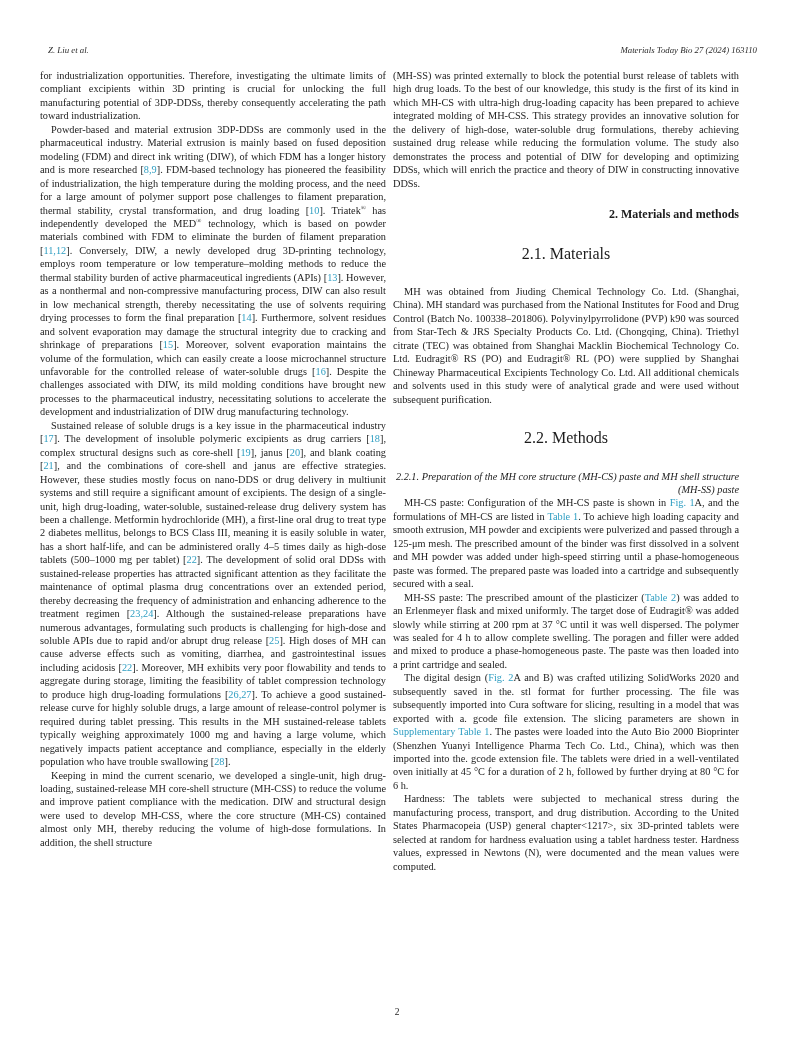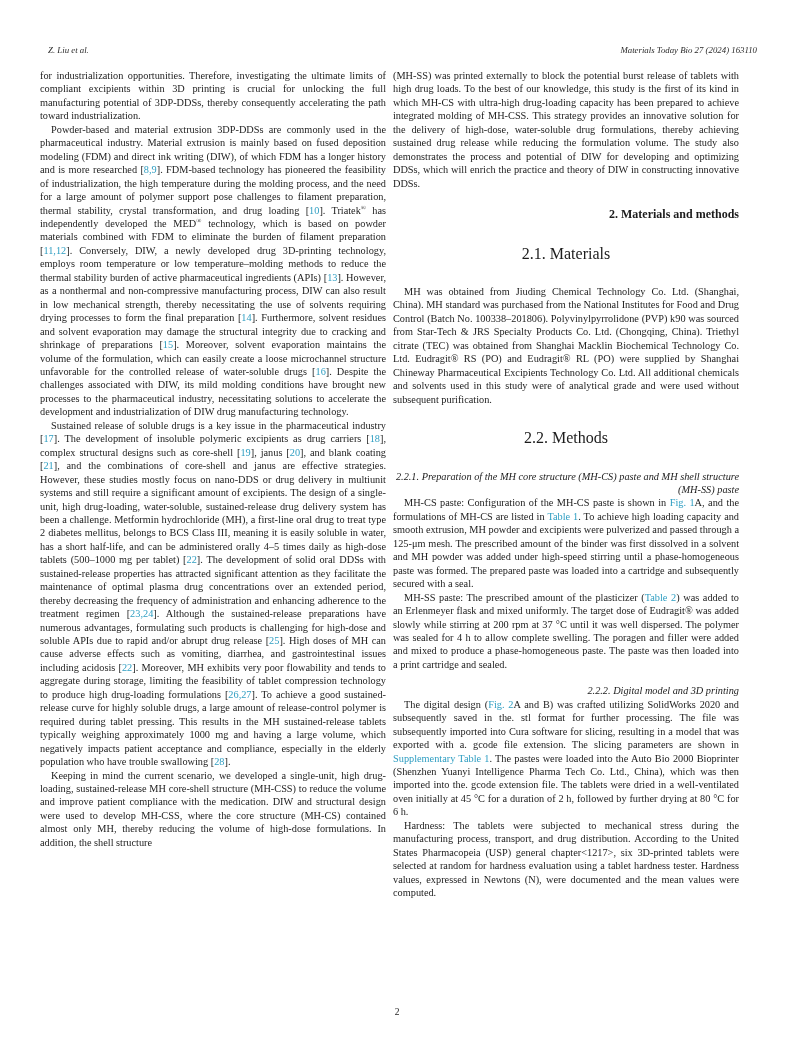--- a/index.html
+++ b/index.html
@@ -60,20 +60,19 @@
       </div>
     <div class="column">
         <div class="paragraph"><span class="seg-plain">(MH-SS) was printed externally to block the potential burst release of tablets with high drug loads. To the best of our knowledge, this study is the first of its kind in which MH-CS with ultra-high drug-loading capacity has been prepared to achieve integrated molding of MH-CSS. This strategy provides an innovative solution for the delivery of high-dose, water-soluble drug formulations, thereby achieving sustained drug release while reducing the formulation volume. The study also demonstrates the process and potential of DIW for developing and optimizing DDSs, which will enrich the practice and theory of DIW in constructing innovative DDSs.</span></div>
         <div class="section-heading"><span class="seg-plain">2. Materials and methods</span></div>
         <div class="subsection-heading"><span class="seg-plain">2.1. Materials</span></div>
         <div class="paragraph indent"><span class="seg-plain">MH was obtained from Jiuding Chemical Technology Co. Ltd. (Shanghai, China). MH standard was purchased from the National Institutes for Food and Drug Control (Batch No. </span><span class="seg-bold">100338–201806</span><span class="seg-plain">). Polyvinylpyrrolidone (PVP) k</span><span class="seg-bold">90</span><span class="seg-plain"> was sourced from Star-Tech &amp; JRS Specialty Products Co. Ltd. (Chongqing, China). Triethyl citrate (TEC) was obtained from Shanghai Macklin Biochemical Technology Co. Ltd. Eudragit® RS (PO) and Eudragit® RL (PO) were supplied by Shanghai Chineway Pharmaceutical Excipients Technology Co. Ltd. All additional chemicals and solvents used in this study were of analytical grade and were used without subsequent purification.</span></div>
         <div class="subsection-heading"><span class="seg-plain">2.2. Methods</span></div>
         <div class="subsub-heading"><span class="seg-plain">2.2.1. Preparation of the MH core structure (MH-CS) paste and MH shell structure (MH-SS) paste</span></div>
         <div class="paragraph indent"><span class="seg-plain">MH-CS paste: Configuration of the MH-CS paste is shown in </span><span class="seg-link">Fig. 1</span><span class="seg-plain">A, and the formulations of MH-CS are listed in </span><span class="seg-link">Table 1</span><span class="seg-plain">. To achieve high loading capacity and smooth extrusion, MH powder and excipients were pulverized and passed through a </span><span class="seg-bold">125</span><span class="seg-plain">-μm mesh. The prescribed amount of the binder was first dissolved in a solvent and MH powder was added under high-speed stirring until a phase-homogeneous paste was formed. The prepared paste was loaded into a cartridge and subsequently secured with a seal.</span></div>
         <div class="paragraph indent"><span class="seg-plain">MH-SS paste: The prescribed amount of the plasticizer (</span><span class="seg-link">Table 2</span><span class="seg-plain">) was added to an Erlenmeyer flask and mixed uniformly. The target dose of Eudragit® was added slowly while stirring at </span><span class="seg-bold">200</span><span class="seg-plain"> rpm at 37 °C until it was well dispersed. The polymer was sealed for 4 h to allow complete swelling. The poragen and filler were added and mixed to produce a phase-homogeneous paste. The paste was then loaded into a print cartridge and sealed.</span></div>
-        <div class="subsub-heading"><span class="seg-plain">2.2.2. Digital model and 3D printing</span></div>
         <div class="paragraph indent"><span class="seg-plain">The digital design (</span><span class="seg-link">Fig. 2</span><span class="seg-plain">A and B) was crafted utilizing SolidWorks </span><span class="seg-bold">2020</span><span class="seg-plain"> and subsequently saved in the. stl format for further processing. The file was subsequently imported into Cura software for slicing, resulting in a model that was exported with a. gcode file extension. The slicing parameters are shown in </span><span class="seg-link">Supplementary Table 1</span><span class="seg-plain">. The pastes were loaded into the Auto Bio </span><span class="seg-bold">2000</span><span class="seg-plain"> Bioprinter (Shenzhen Yuanyi Intelligence Pharma Tech Co. Ltd., China), which was then imported into the. gcode extension file. The tablets were dried in a well-ventilated oven initially at 45 °C for a duration of 2 h, followed by further drying at 80 °C for 6 h.</span></div>
         <div class="paragraph indent"><span class="seg-plain">Hardness: The tablets were subjected to mechanical stress during the manufacturing process, transport, and drug distribution. According to the United States Pharmacopeia (USP) general chapter&lt;</span><span class="seg-bold">1217</span><span class="seg-plain">&gt;, six 3D-printed tablets were selected at random for hardness evaluation using a tablet hardness tester. Hardness values, expressed in Newtons (N), were documented and the mean values were computed.</span></div>
       </div>
   </div>
 
   <div class="page-number">2</div>
 </div>
 
 </body></html>

